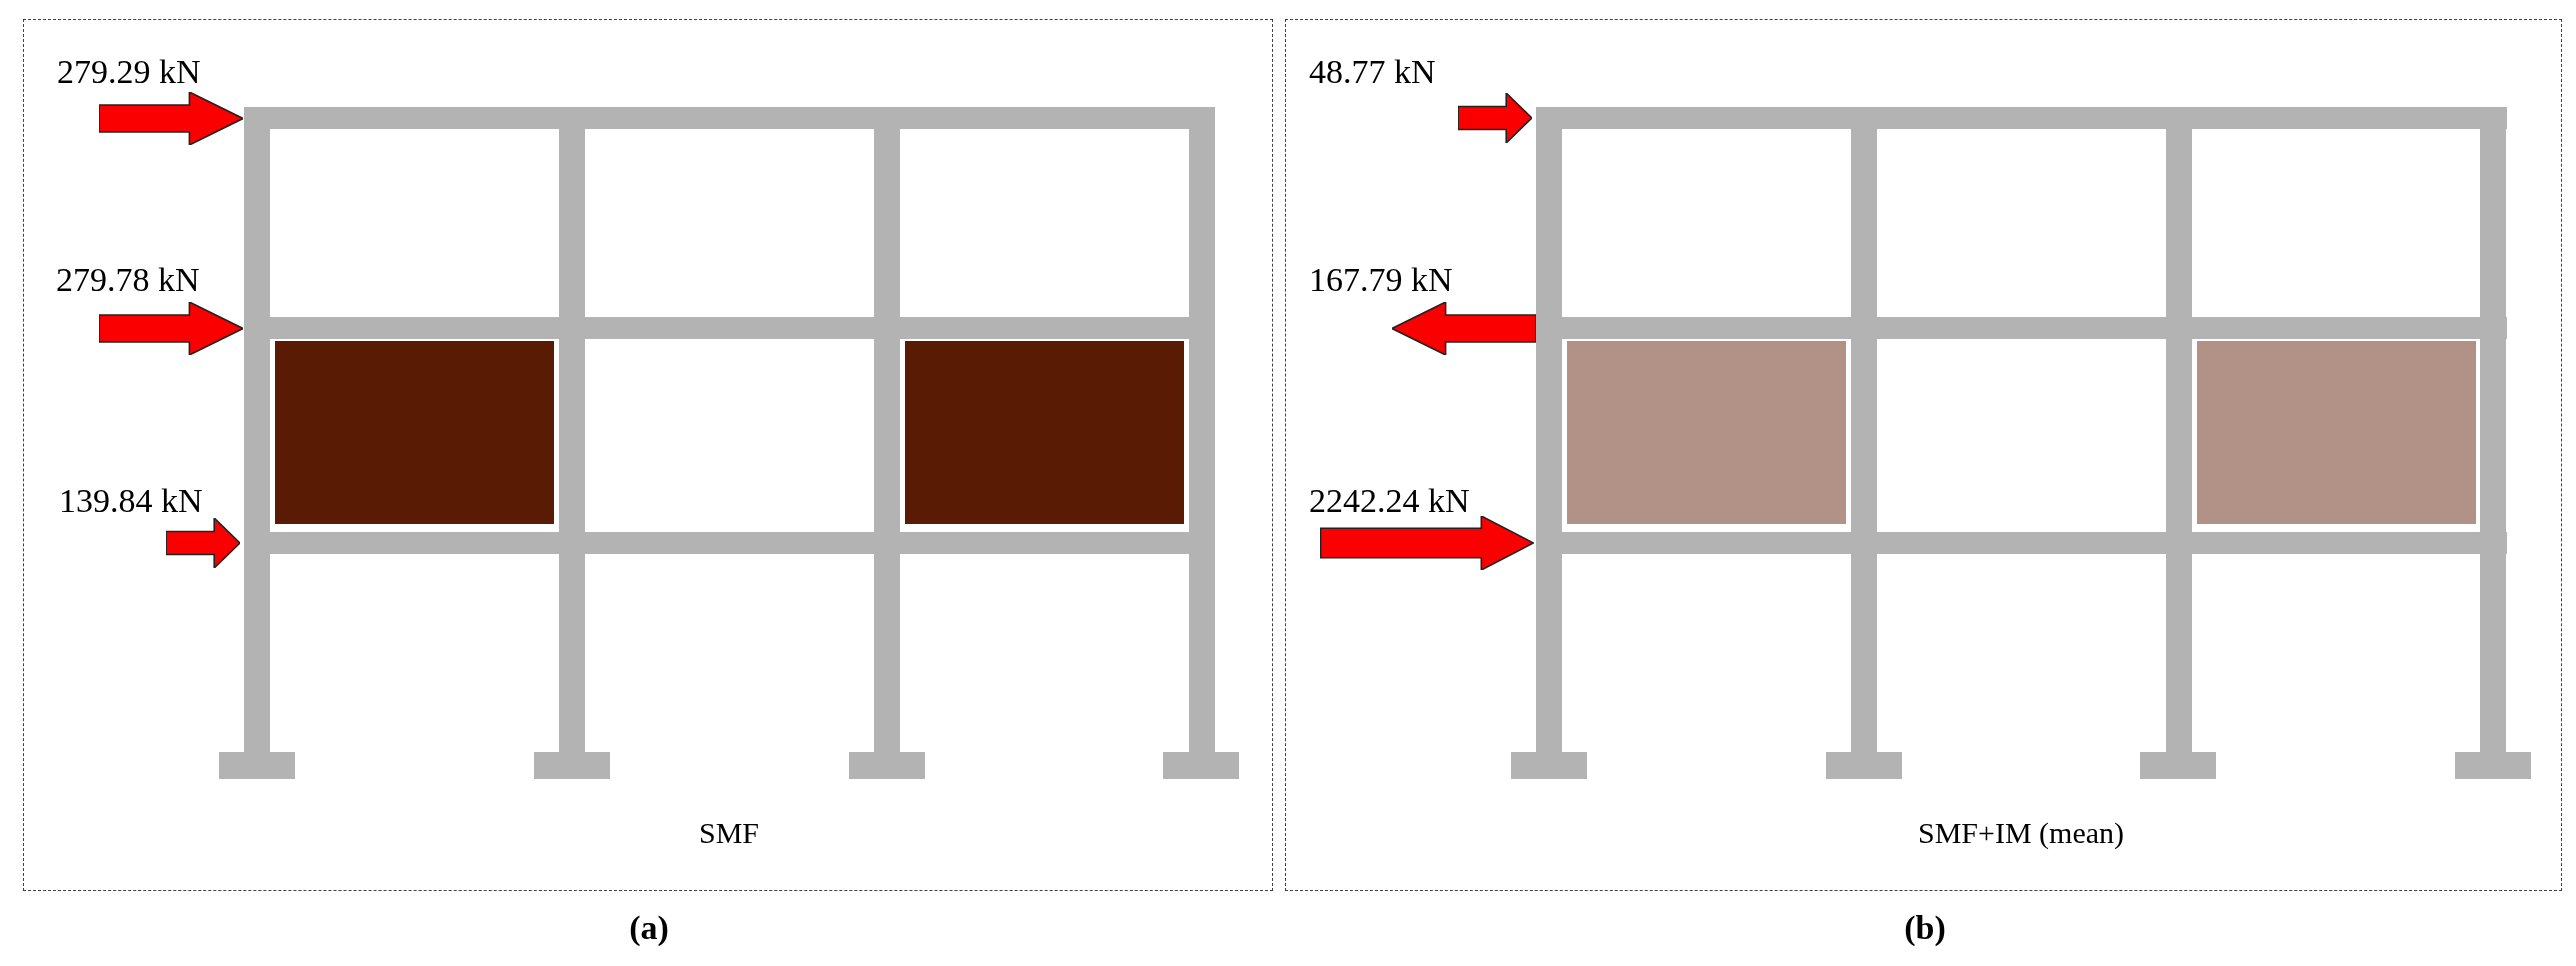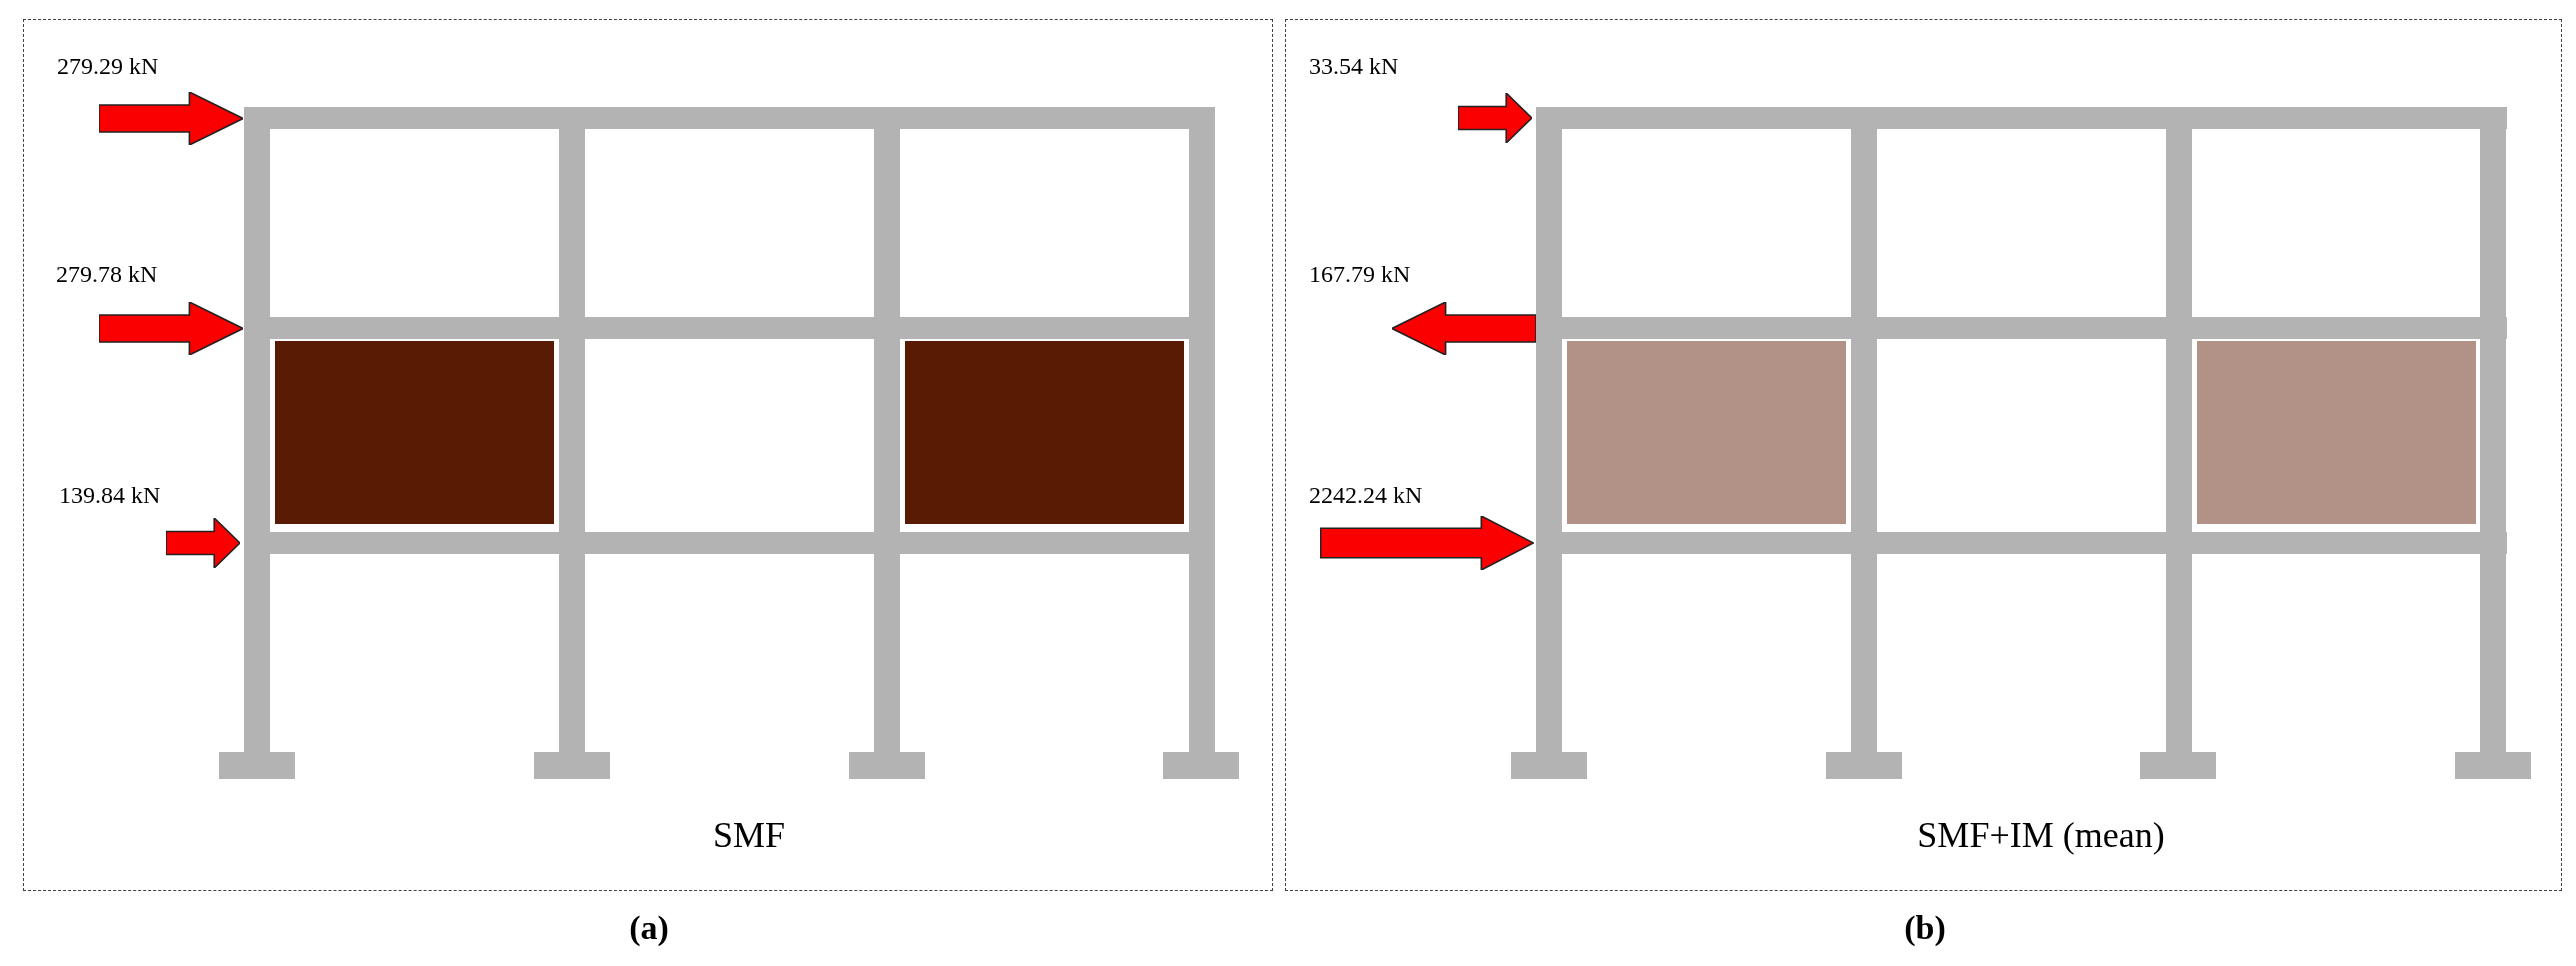--- a/index.html
+++ b/index.html
@@ -21,34 +21,33 @@
   .beam, .col, .footing {
     position: absolute;
     background: var(--frame, #b3b3b3);
   }
   .infill { position: absolute; }
   .infill.dark  { background: var(--infill-dark, #5a1b05); }
   .infill.light { background: var(--infill-light, #b29187); }
 
   .force-label {
     position: absolute;
-    font-size: 24px;
+    font-size: 34px;
     line-height: 1.05;
     white-space: nowrap;
     color: var(--text, #000);
     text-align: center;
   }
   .frame-label {
     position: absolute;
-    font-size: 36px;
+    font-size: 30px;
     line-height: 1.05;
     white-space: nowrap;
     transform: translateX(-50%);
     color: var(--text, #000);
-    margin-left: 20px;
   }
   .caption {
     position: absolute;
     font-size: 34px;
     font-weight: bold;
     line-height: 1.05;
     white-space: nowrap;
     transform: translateX(-50%);
     color: var(--text, #000);
   }
@@ -131,21 +130,21 @@
 
       <div class="footing" style="left:1511px; top:752px; width:76px; height:27px;"></div>
       <div class="footing" style="left:1826px; top:752px; width:76px; height:27px;"></div>
       <div class="footing" style="left:2140px; top:752px; width:76px; height:27px;"></div>
       <div class="footing" style="left:2455px; top:752px; width:76px; height:27px;"></div>
 
       <div class="infill light" style="left:1567px; top:341px; width:279px; height:183px;"></div>
       <div class="infill light" style="left:2197px; top:341px; width:279px; height:183px;"></div>
     </div>
 
-    <div class="force-label" style="left:1309px; top:54px;">33.54 kN</div>
+    <div class="force-label" style="left:1309px; top:54px;">48.77 kN</div>
     <div class="arrow" style="left:1458px; top:93px; width:74px; height:50px;">
       <svg viewBox="0 0 115 78">
           <polygon points="0,21 75,21 75,0 115,39 75,78 75,57 0,57"></polygon>
         </svg>
     </div>
 
     <div class="force-label" style="left:1309px; top:262px;">167.79 kN</div>
     <div class="arrow left" style="left:1392px; top:302px; width:144px; height:53px;">
       <svg viewBox="0 0 223 82">
           <polygon points="0,20 140,20 140,0 223,41 140,82 140,62 0,62"></polygon>

